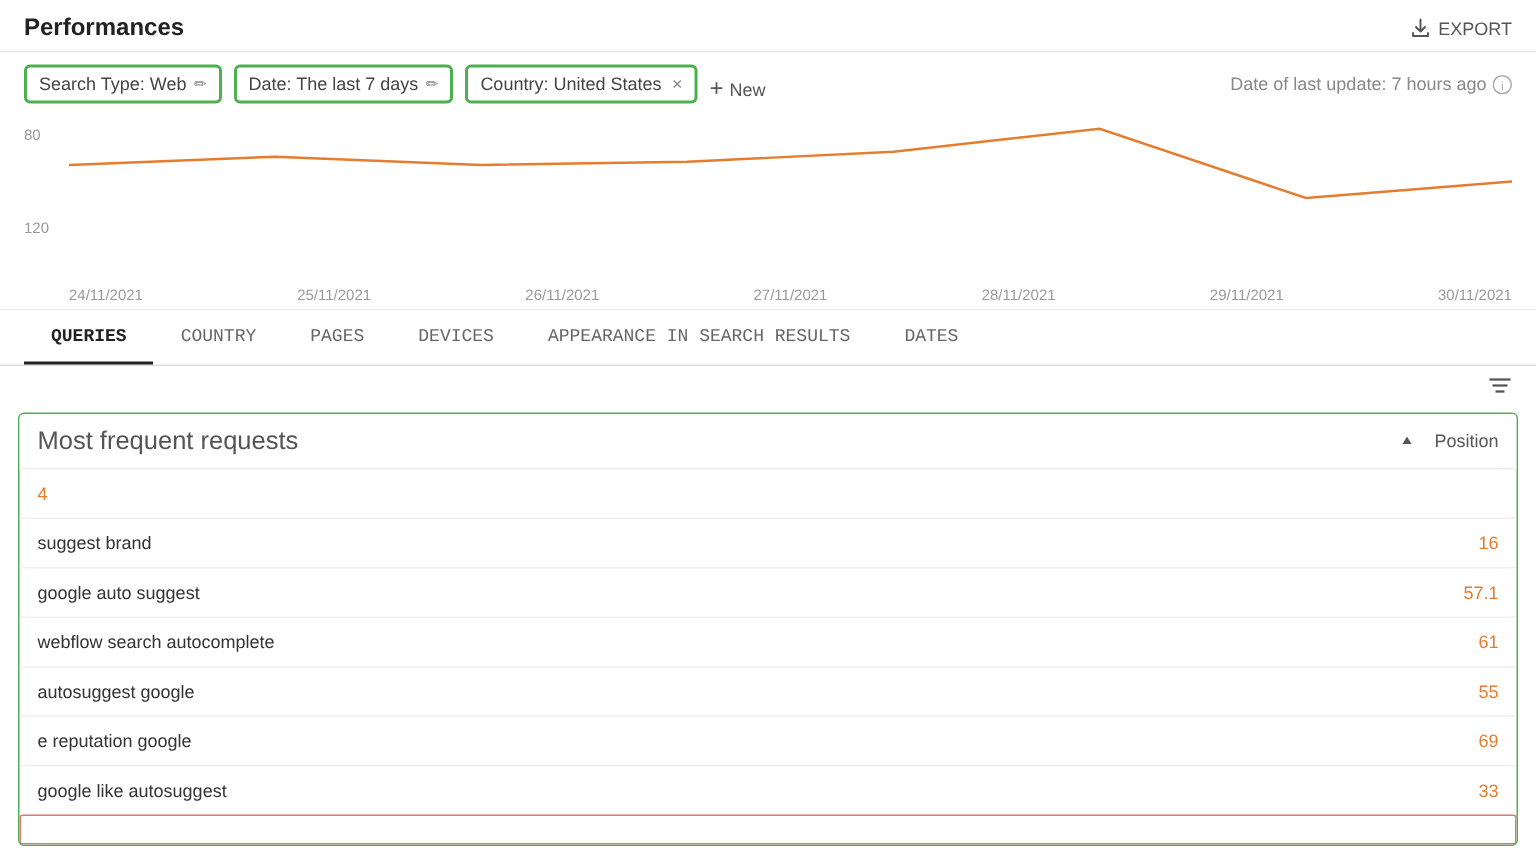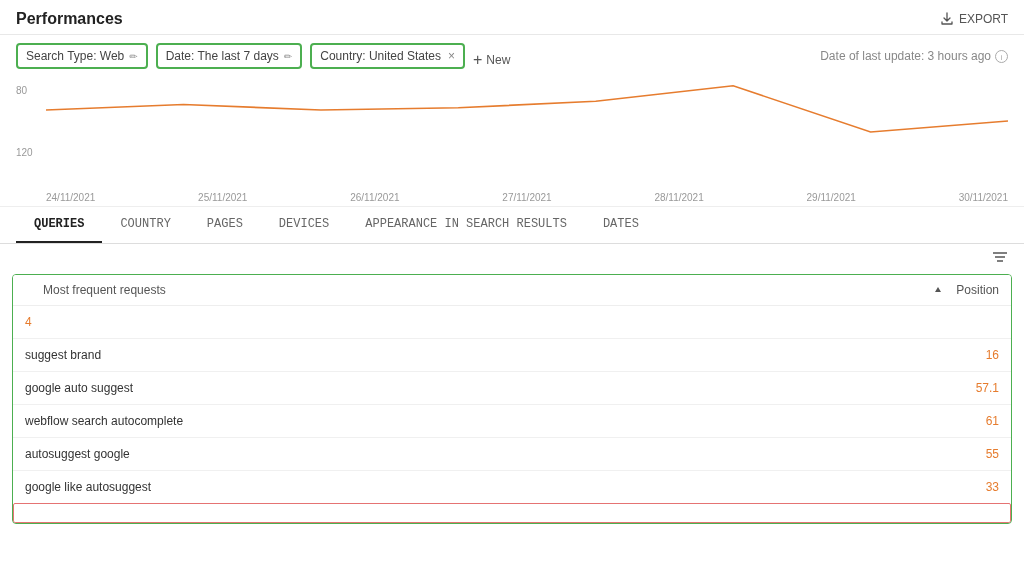--- a/index.html
+++ b/index.html
@@ -25,21 +25,21 @@
 
     .tabs { display: flex; border-bottom: 1px solid #ddd; padding: 0 16px; }
     .tab { padding: 10px 18px; font-size: 12px; font-weight: 500; color: #666; cursor: pointer; border-bottom: 2px solid transparent; text-transform: uppercase; font-family: Liberation Mono, monospace; }
     .tab.active { color: #222; border-bottom: 2px solid #222; font-weight: 700; }
 
     .table-controls { display: flex; justify-content: flex-end; padding: 6px 16px; }
     .filter-icon-btn { border: none; background: none; cursor: pointer; color: #555; font-size: 16px; }
 
     .table-container { border: 1px solid #4caf50; border-radius: 4px; margin: 0 12px; overflow: hidden; }
     .table-header { display: flex; justify-content: space-between; align-items: center; padding: 8px 12px; background: #fff; border-bottom: 1px solid #eee; }
-    .table-header-left { font-size: 12px; color: #555; margin-left: 18px; }
+    .table-header-left { font-size: 17px; color: #555; }
     .table-header-right { font-size: 12px; color: #555; display: flex; align-items: center; gap: 13px; }
     .table-row { display: flex; justify-content: space-between; align-items: center; padding: 9px 12px; border-bottom: 1px solid #f0f0f0; }
     .table-row:last-child { border-bottom: none; }
     .table-row.last-row { border: 1px solid #e57373; border-radius: 2px; }
     .row-text { font-size: 12px; color: #333; }
     .row-value { font-size: 12px; color: #e67c2e; font-weight: 500; }
   </style>
 </head>
 <body>
 
@@ -66,21 +66,21 @@
     <div class="filter-chip highlighted">
       <span>Country: United States</span>
       <span class="close-icon">×</span>
     </div>
     <button class="new-btn">
       <span style="font-size:16px; color:#555;">+</span>
       <span>New</span>
     </button>
   </div>
   <div class="date-update">
-    <span>Date of last update: 3 hours ago</span>
+    <span>Date of last update: 7 hours ago</span>
     <svg width="13" height="13" viewBox="0 0 13 13">
       <circle cx="6.5" cy="6.5" r="6" stroke="#aaa" stroke-width="1" fill="none"></circle>
       <text x="6.5" y="10" text-anchor="middle" font-size="8" fill="#aaa">i</text>
     </svg>
   </div>
 </div>
 
 <div class="chart-area">
   <span class="chart-y-label" style="top:8px;">80</span>
   <span class="chart-y-label" style="top:70px;">120</span>
@@ -142,20 +142,24 @@
       </div>
       <div class="table-row">
         <span class="row-text">webflow search autocomplete</span>
         <span class="row-value">61</span>
       </div>
       <div class="table-row">
         <span class="row-text">autosuggest google</span>
         <span class="row-value">55</span>
       </div>
       <div class="table-row">
+        <span class="row-text">e reputation google</span>
+        <span class="row-value">69</span>
+      </div>
+      <div class="table-row">
         <span class="row-text">google like autosuggest</span>
         <span class="row-value">33</span>
       </div>
     </div>
 
   <div class="table-row last-row">
     
     
   </div>
 </div>

